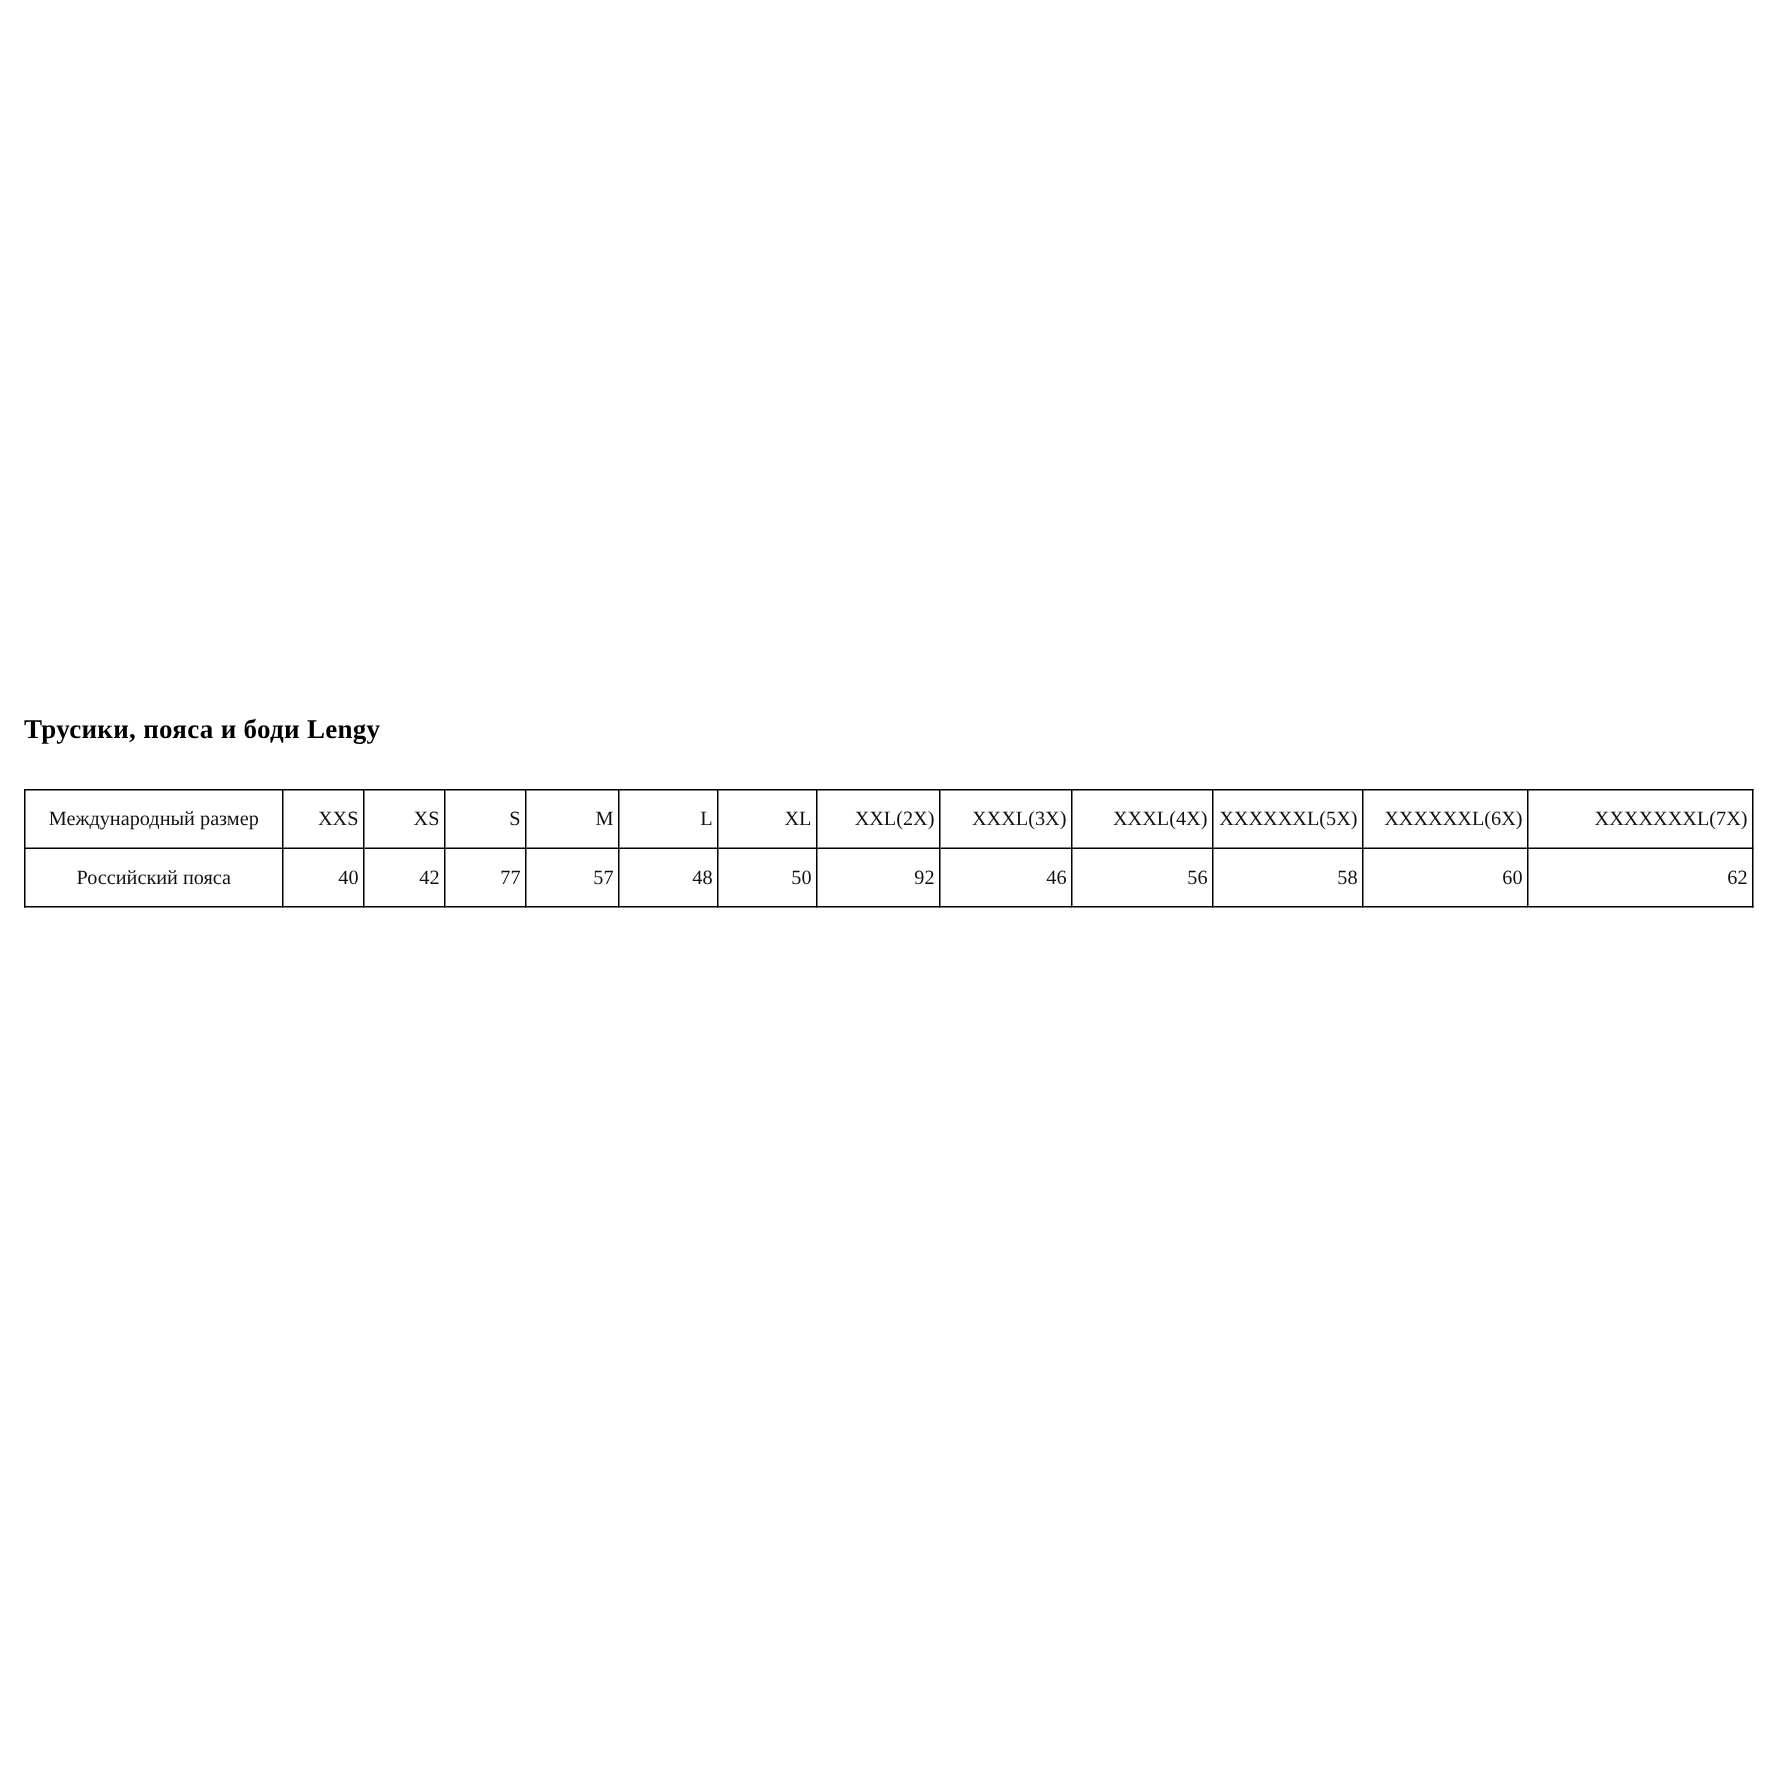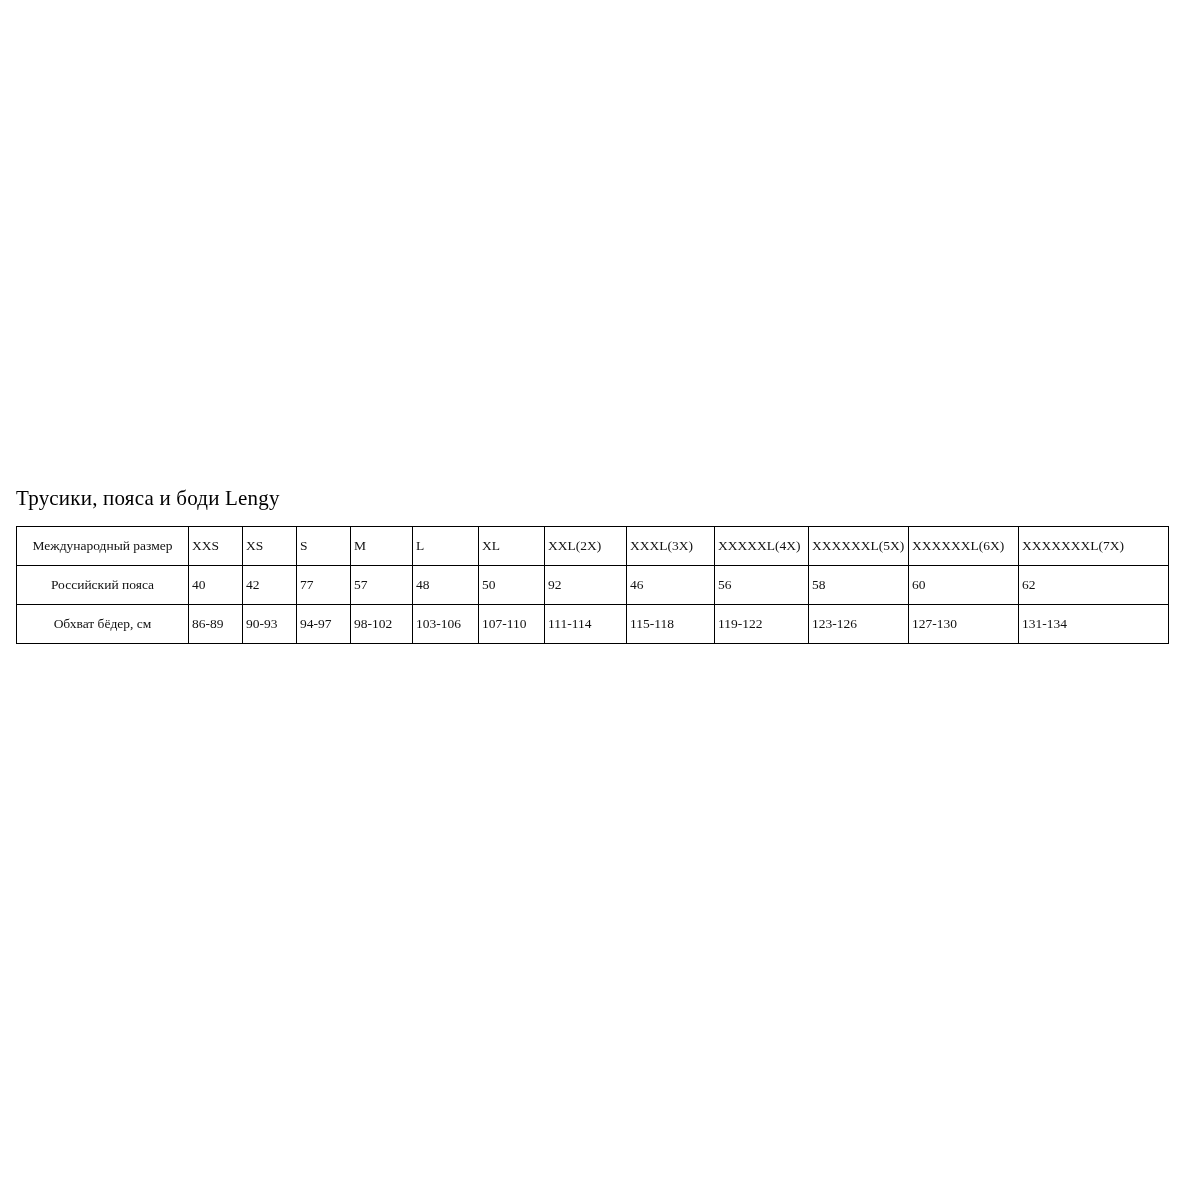--- a/index.html
+++ b/index.html
@@ -18,41 +18,41 @@
   .page {
     position: absolute;
     left: 0;
     top: 0;
     width: 1184px;
     height: 1184px;
   }
   .title {
     position: absolute;
     left: 16px;
-    top: 486px;
-    font-size: 21px;
-    font-weight: normal;
+    top: 476px;
+    font-size: 18px;
+    font-weight: bold;
     letter-spacing: 0.2px;
     color: #000000;
     white-space: nowrap;
   }
   .table-wrap {
     position: absolute;
     left: 16px;
     top: 526px;
     width: 1152px;
   }
   table.size-table {
     border-collapse: collapse;
     width: 1152px;
     table-layout: fixed;
   }
   table.size-table td {
     border: 1px solid #000000;
-    text-align: left;
+    text-align: right;
     vertical-align: middle;
     font-size: 13.5px;
     height: 34px;
     padding: 2px 3px;
     color: #111111;
     line-height: 1.15;
     white-space: nowrap;
     overflow: hidden;
   }
   table.size-table td.rowhead {
@@ -103,52 +103,37 @@
         <tr>
           <td class="rowhead">Международный размер</td>
           <td>XXS</td>
           <td>XS</td>
           <td>S</td>
           <td>M</td>
           <td>L</td>
           <td>XL</td>
           <td>XXL(2X)</td>
           <td>XXXL(3X)</td>
-          <td>XXXXXL(4X)</td>
+          <td>XXXL(4X)</td>
           <td>XXXXXXL(5X)</td>
           <td>XXXXXXL(6X)</td>
           <td>XXXXXXXL(7X)</td>
         </tr>
         <tr>
           <td class="rowhead">Российский пояса</td>
           <td>40</td>
           <td>42</td>
           <td>77</td>
           <td>57</td>
           <td>48</td>
           <td>50</td>
           <td>92</td>
           <td>46</td>
           <td>56</td>
           <td>58</td>
           <td>60</td>
           <td>62</td>
         </tr>
-        <tr>
-          <td class="rowhead">Обхват бёдер, см</td>
-          <td>86-89</td>
-          <td>90-93</td>
-          <td>94-97</td>
-          <td>98-102</td>
-          <td>103-106</td>
-          <td>107-110</td>
-          <td>111-114</td>
-          <td>115-118</td>
-          <td>119-122</td>
-          <td>123-126</td>
-          <td>127-130</td>
-          <td>131-134</td>
-        </tr>
       </tbody>
     </table>
   </div>
 
 </div>
 
 </body></html>

